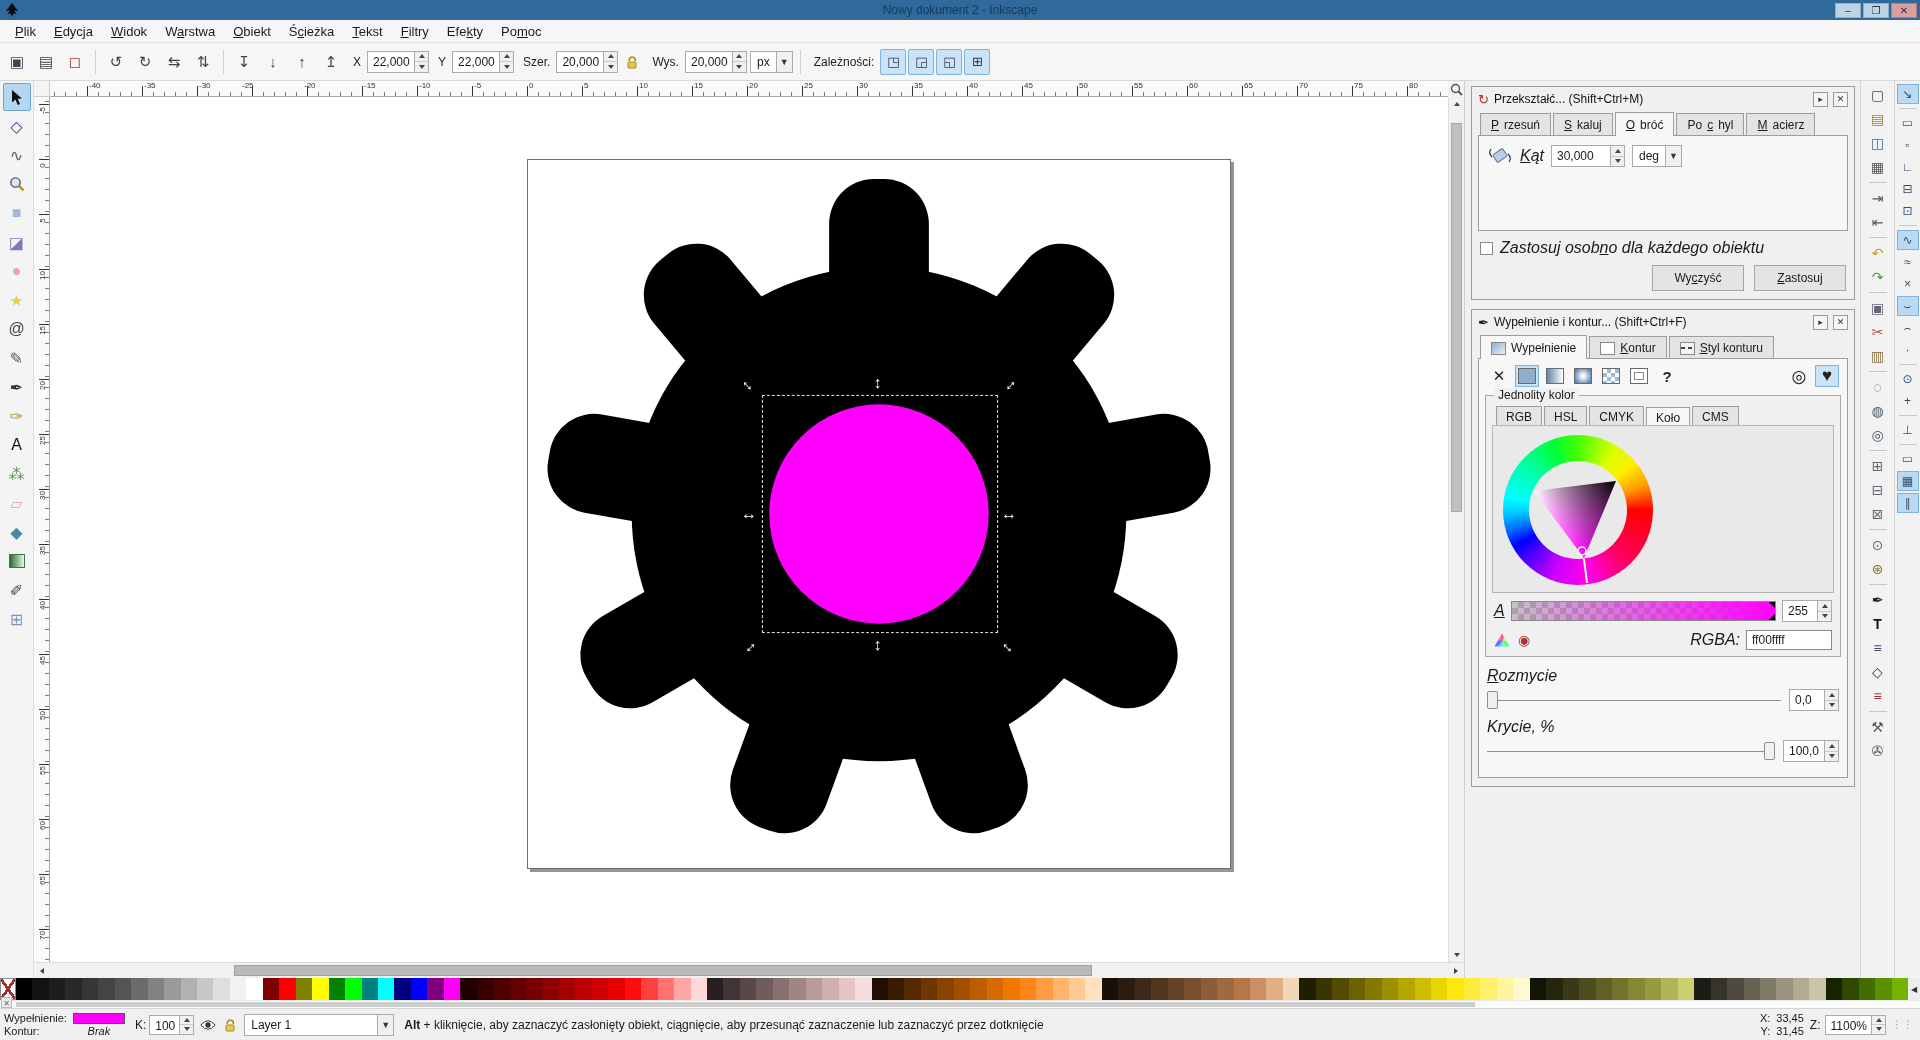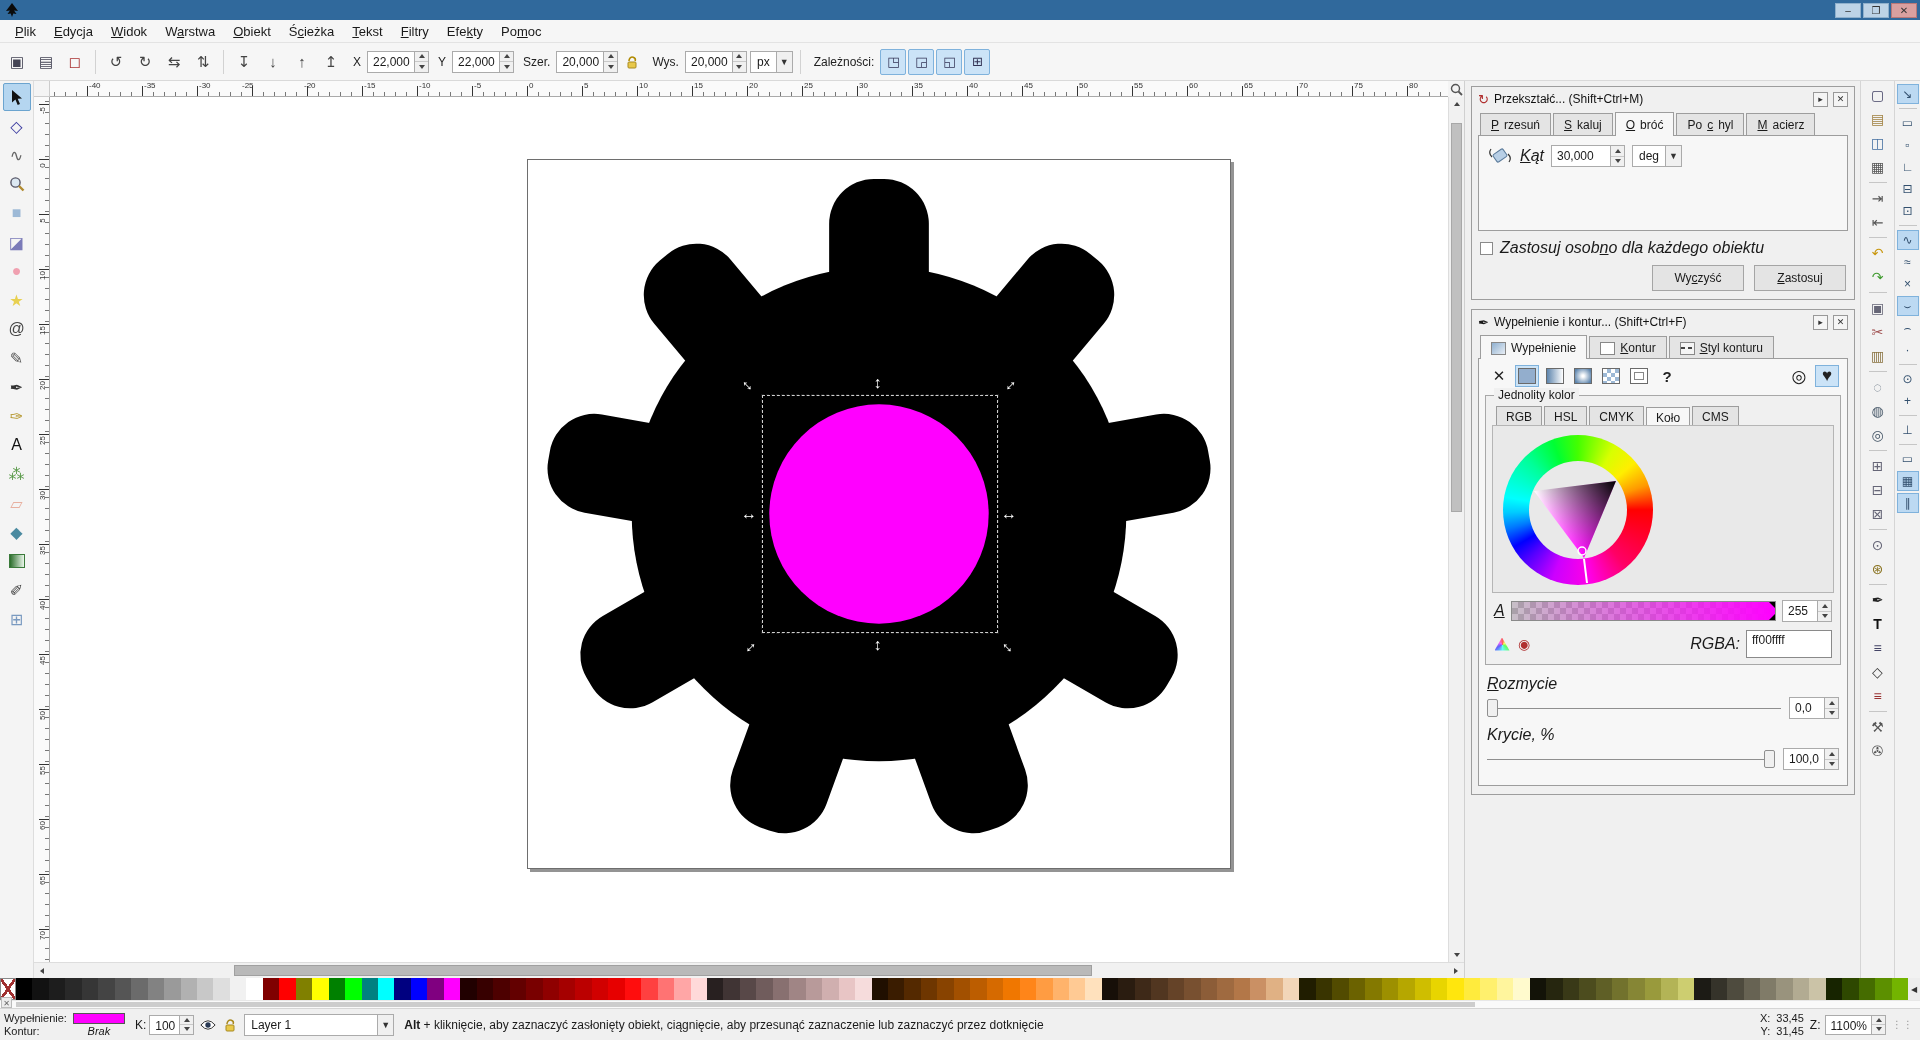--- a/index.html
+++ b/index.html
@@ -125,21 +125,21 @@
   #alpharow { display:flex; align-items:center; gap:6px; padding:7px 2px 2px 2px; }
   #alphaslider { flex:1; height:20px; border:1px solid #8a8a8a; position:relative;
     background:linear-gradient(to right, rgba(255,0,255,0), #ff00ff),
       conic-gradient(#a9a2a9 25%,#c7bfc7 0 50%,#a9a2a9 0 75%,#c7bfc7 0); background-size:100% 100%,12px 12px; }
   #alphaslider .mk { position:absolute; right:0; width:0; height:0; }
   #alphaslider .mk.t { top:0; border-top:6px solid #000; border-left:6px solid transparent; }
   #alphaslider .mk.b { bottom:0; border-bottom:6px solid #000; border-left:6px solid transparent; }
   #rgbarow { display:flex; align-items:center; gap:6px; padding:6px 2px 0 2px; }
   .mini-ico { width:16px; height:16px; display:flex; align-items:center; justify-content:center; }
   #tri-ico { width:15px; height:13px; background:conic-gradient(from 0deg,#f33,#ff3,#3f3,#3ff,#33f,#f3f,#f33); clip-path:polygon(0 100%,50% 0,100% 100%); opacity:.75; }
-  .texin { border:1px solid #8a8a8a; background:#fff; height:28px; padding:2px 5px; font-size:12px; }
+  .texin { border:1px solid #8a8a8a; background:#fff; height:20px; padding:2px 5px; font-size:12px; }
   #blurblock { padding:4px 2px 0 2px; }
   .sliderrow { display:flex; align-items:center; gap:8px; margin:4px 0 7px 0; }
   .track { flex:1; height:18px; position:relative; }
   .track::before { content:""; position:absolute; left:0; right:0; top:9px; height:1px; background:#8f8f8f; }
   .thumbv { position:absolute; top:0; width:11px; height:18px; background:#f0f0f0; border:1px solid #8f8f8f; border-radius:2px; }
   .lab12 { font-size:16px;font-style:italic; }
   .lab12 u { text-decoration:underline; }
 
   
   #cmdbar { width:34px; background:#f2f2f2; border-left:1px solid #d5d5d5; display:flex; flex-direction:column; align-items:center; padding-top:3px; gap:2px; overflow:hidden; flex:none; }
@@ -175,20 +175,21 @@
 </style>
 </head>
 <body>
 
 <div id="app">
 
   <div id="titlebar">
     <svg id="logo" viewBox="0 0 16 16">
       <path d="M8 1 L14 9 L10 8.4 L12.5 12 L9.3 11.4 L8 15 L6.7 11.4 L3.5 12 L6 8.4 L2 9 Z" fill="#0a0a0a"></path>
     </svg>
+    <span class="title">Nowy dokument 2 - Inkscape</span>
     <div id="winbtns">
       <div class="winbtn">–</div>
       <div class="winbtn">❐</div>
       <div class="winbtn close">✕</div>
     </div>
   </div>
 
   <div id="menubar">
       <div class="mi"><u>P</u>lik</div>
       <div class="mi"><u>E</u>dycja</div>

